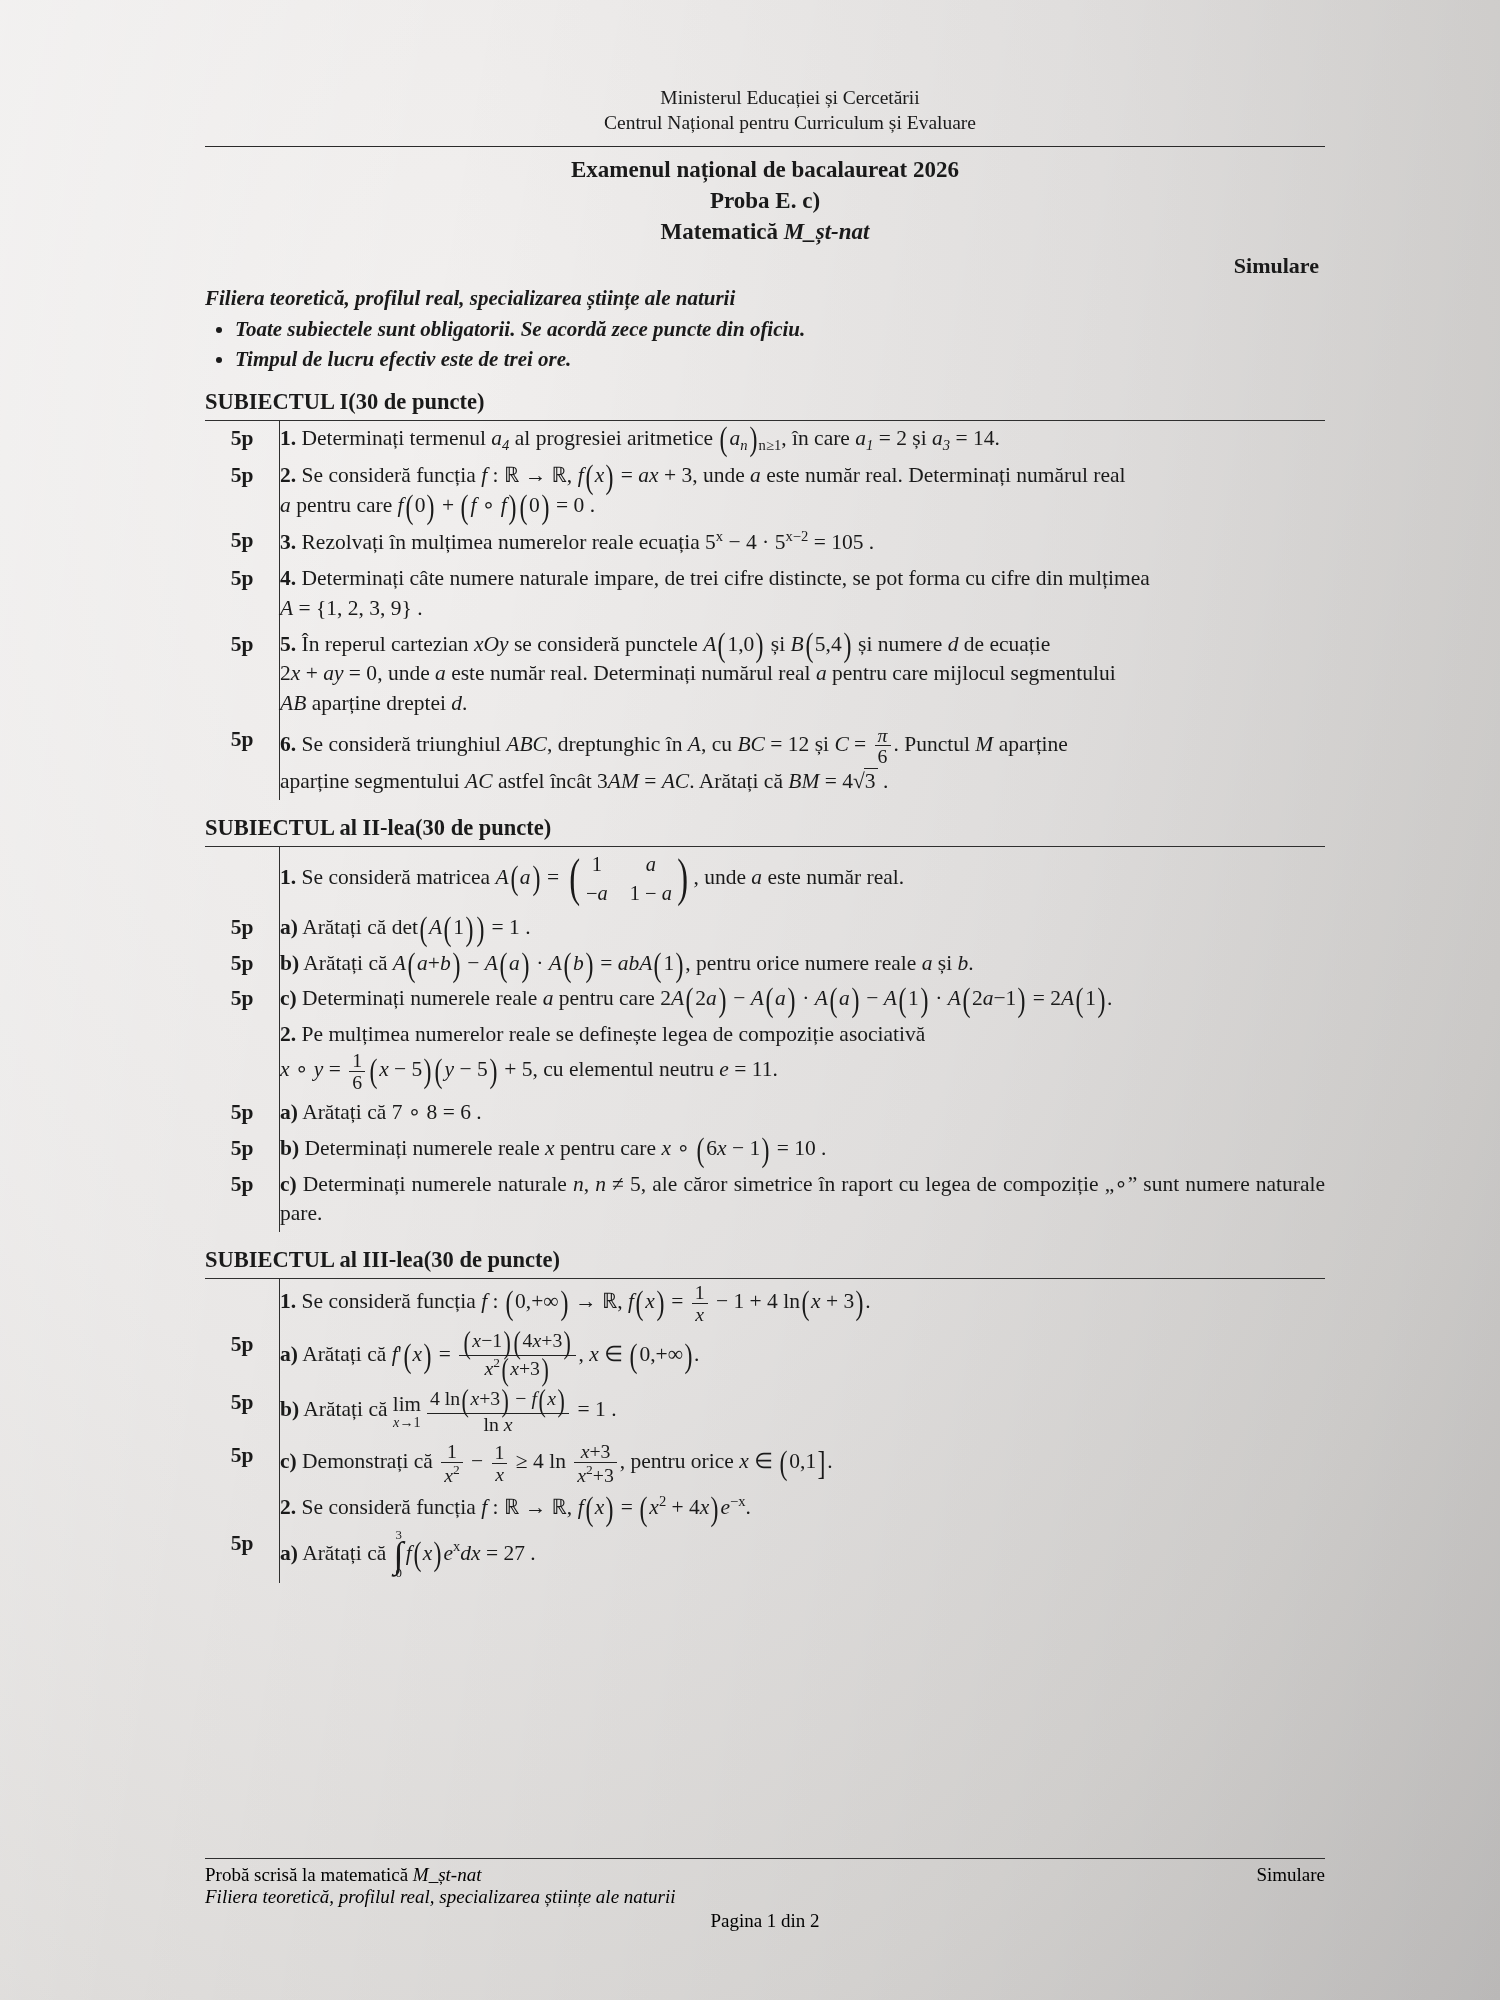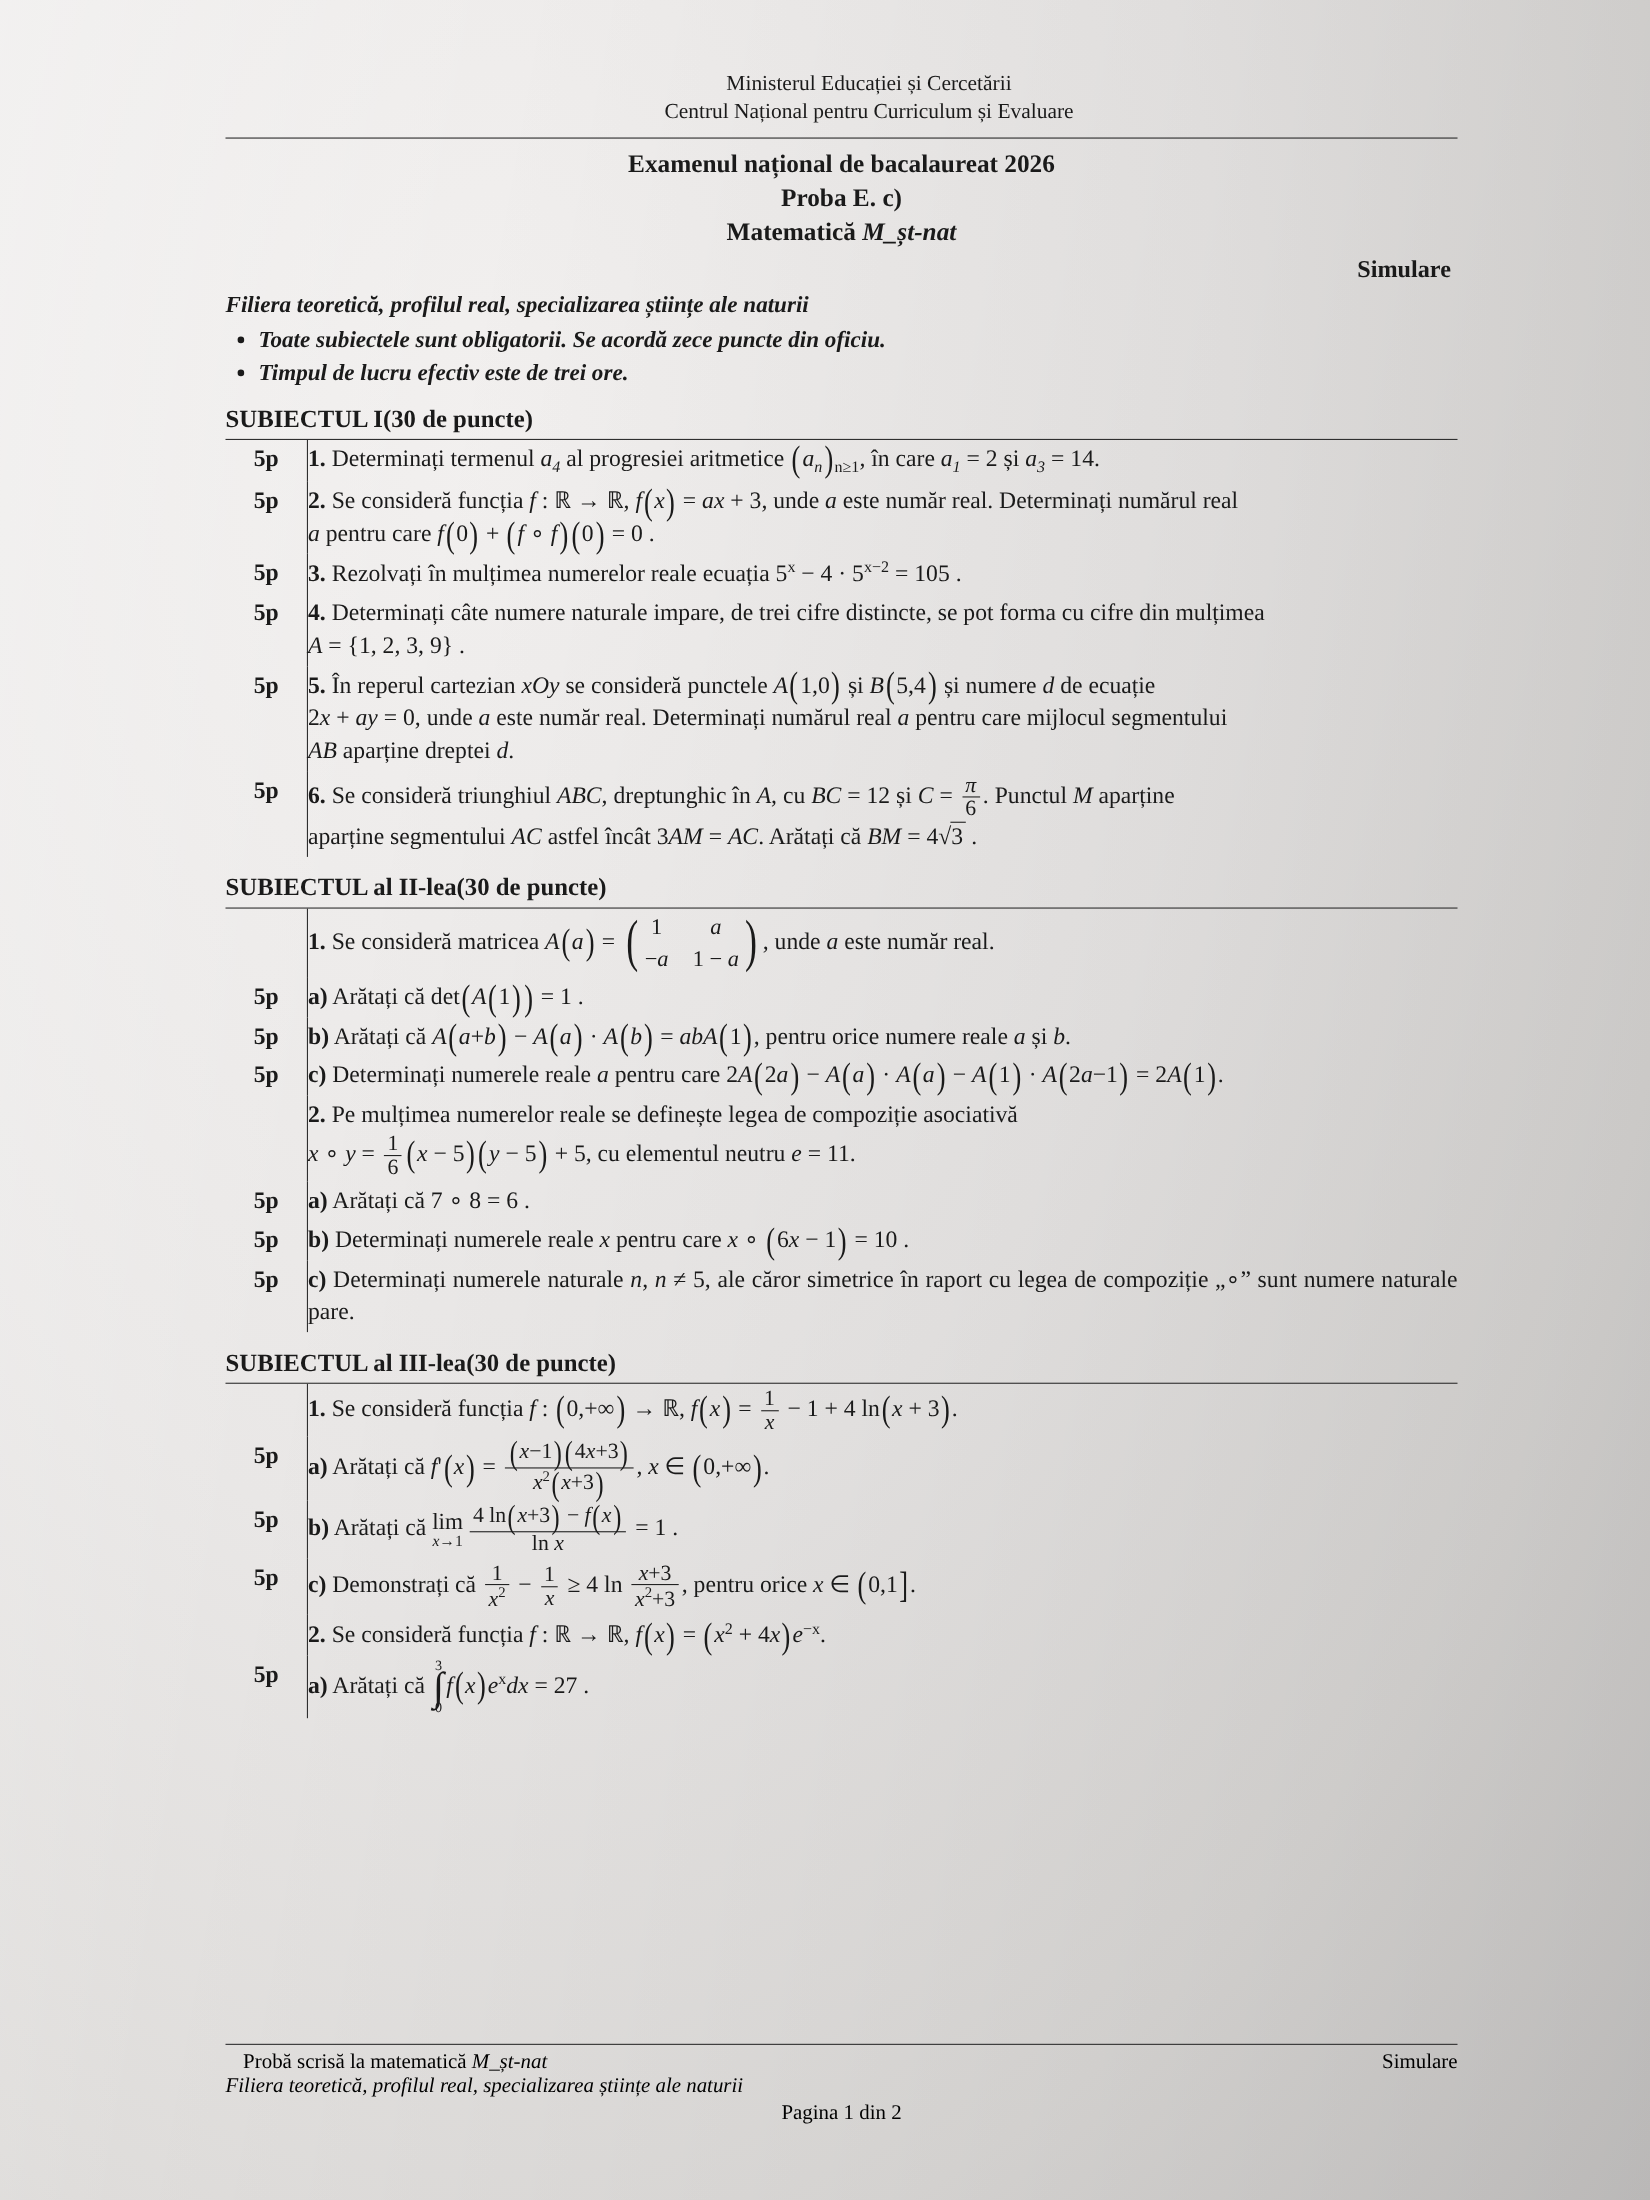--- a/index.html
+++ b/index.html
@@ -26,21 +26,21 @@
     content: "";
     position: absolute;
     inset: 0;
     background:
       linear-gradient(100deg, rgba(255,255,255,0.35) 0%, rgba(255,255,255,0.0) 25%, rgba(0,0,0,0.045) 60%, rgba(0,0,0,0.10) 100%);
     pointer-events: none;
   }
   .sheet {
     position: absolute;
     left: 205px;
-    top: 65px;
+    top: 86px;
     width: 1120px;
     color: #1a1a1a;
     font-size: 21.5px;
     line-height: 1.38;
   }
   
   .ministry {
     text-align: center;
     font-size: 19.5px;
     line-height: 1.28;
@@ -197,21 +197,20 @@
     font-size: 19px;
   }
   .footer .frule {
     border-top: 1.6px solid #2f2f2f;
     margin-bottom: 5px;
   }
   .footer-row {
     display: flex;
     justify-content: space-between;
     align-items: center;
-    margin-left: 16px;
   }
   .footer .it2 { font-style: italic; }
   .footer .page {
     text-align: center;
     margin-top: 2px;
   }
 </style>
 </head>
 <body>
 

